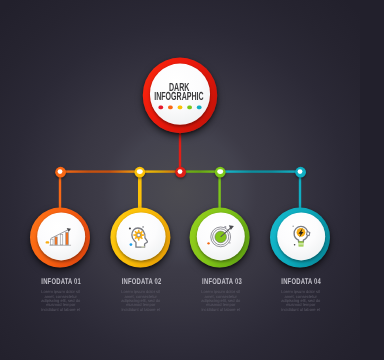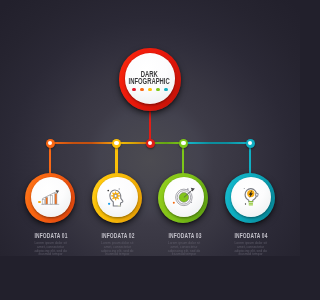--- a/index.html
+++ b/index.html
@@ -1,17 +1,17 @@
 <!DOCTYPE html>
 <html><head>
 <meta charset="utf-8">
 <style>
   html,body{margin:0;padding:0;width:300px;height:300px;overflow:hidden;background:#22202c;}
   body{font-family:"Liberation Sans",sans-serif;}
-  #stage{position:relative;width:300px;height:256px;overflow:hidden;}
+  #stage{position:relative;width:300px;height:300px;overflow:hidden;}
   .bg{position:absolute;inset:0;background:radial-gradient(circle 212px at 150px 160px,
       #4c4b51 0%, #43424e 23.6%, #3d3b47 30.2%, #383642 42.5%, #312f3c 54.2%, #2b2936 66%, #262430 82.5%, #22202c 100%);}
   .hline{position:absolute;height:2.2px;}
   .vline{position:absolute;width:2.4px;}
   .node{position:absolute;width:9px;height:9px;border-radius:50%;box-shadow:0 1px 2px rgba(0,0,0,.45);}
   .node i{position:absolute;left:2.2px;top:2.2px;width:4.6px;height:4.6px;border-radius:50%;background:#fff;display:block;}
   .ring{position:absolute;border-radius:50%;box-shadow:0 3px 6px rgba(0,0,0,.55), 0 1px 2px rgba(0,0,0,.4);}
   .inner{position:absolute;border-radius:50%;background:
      radial-gradient(circle at 42% 30%, #ffffff 0%, #fcfcfd 45%, #eff1f2 82%, #e7e9eb 100%);
      box-shadow:0 1.6px 2.2px rgba(0,0,0,.34), 0 0 1px rgba(0,0,0,.2);}

